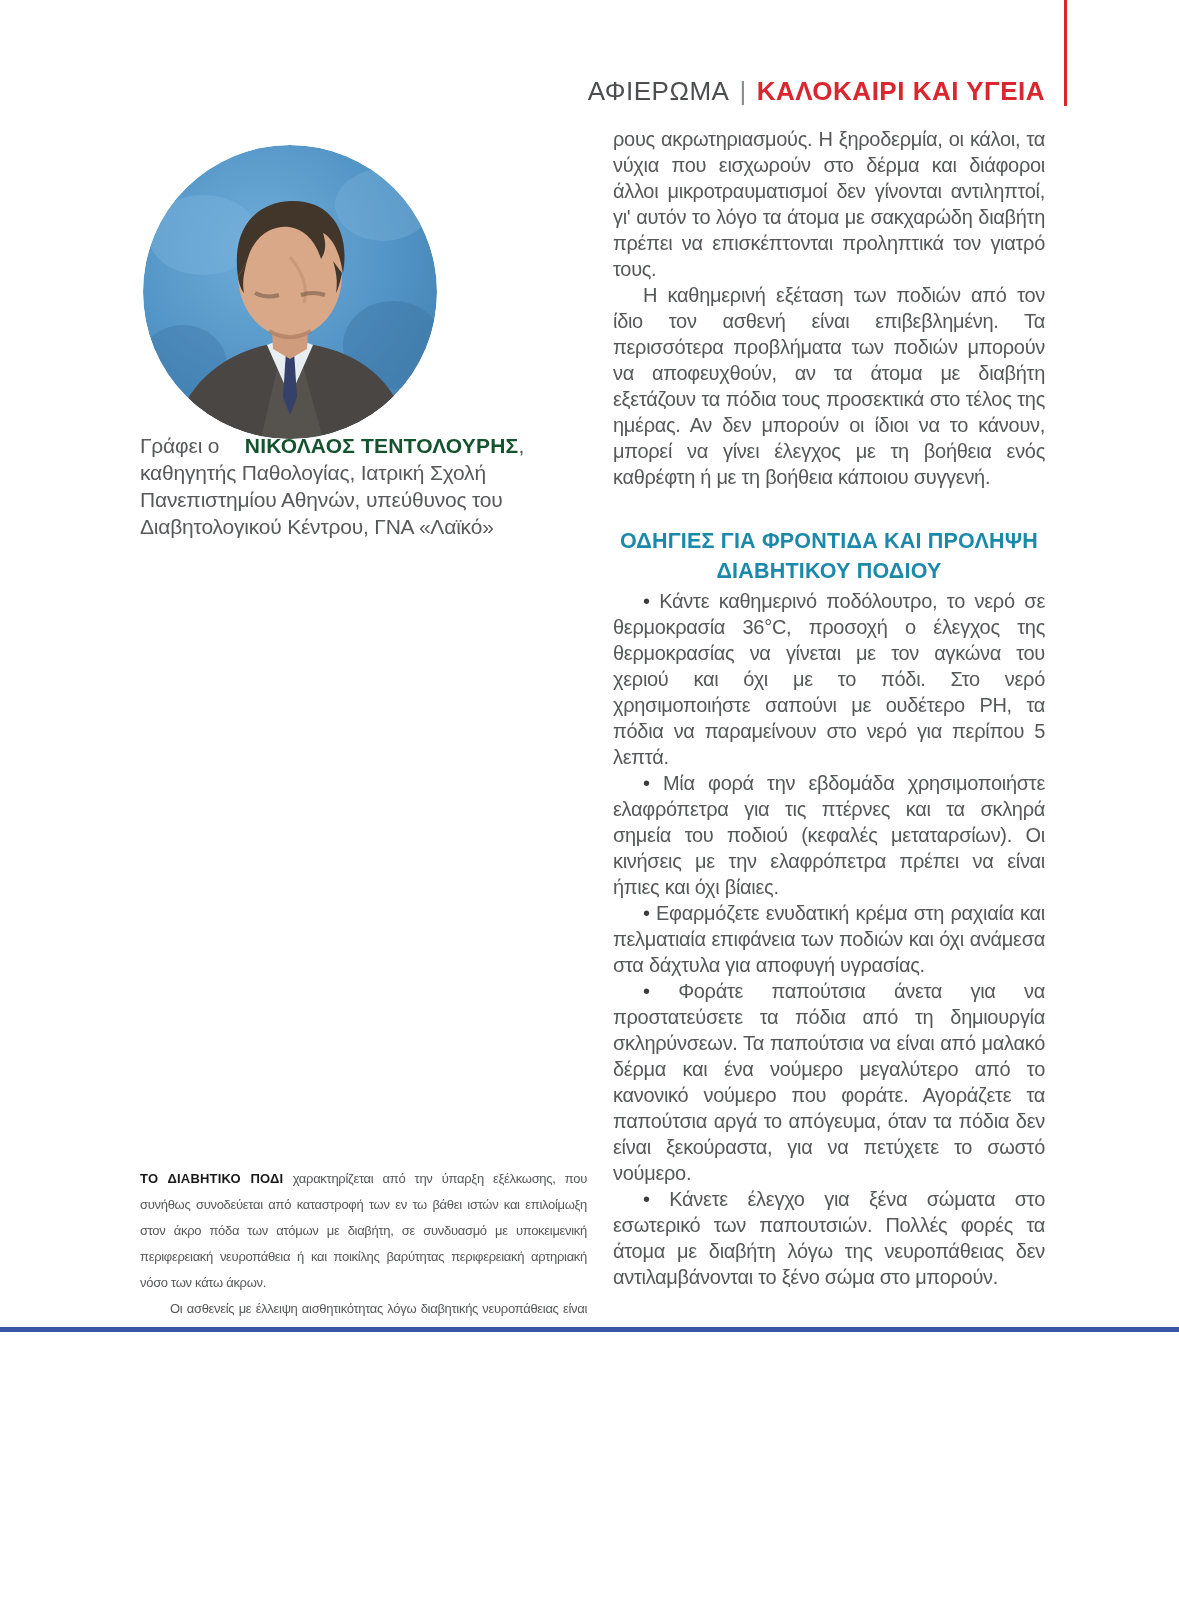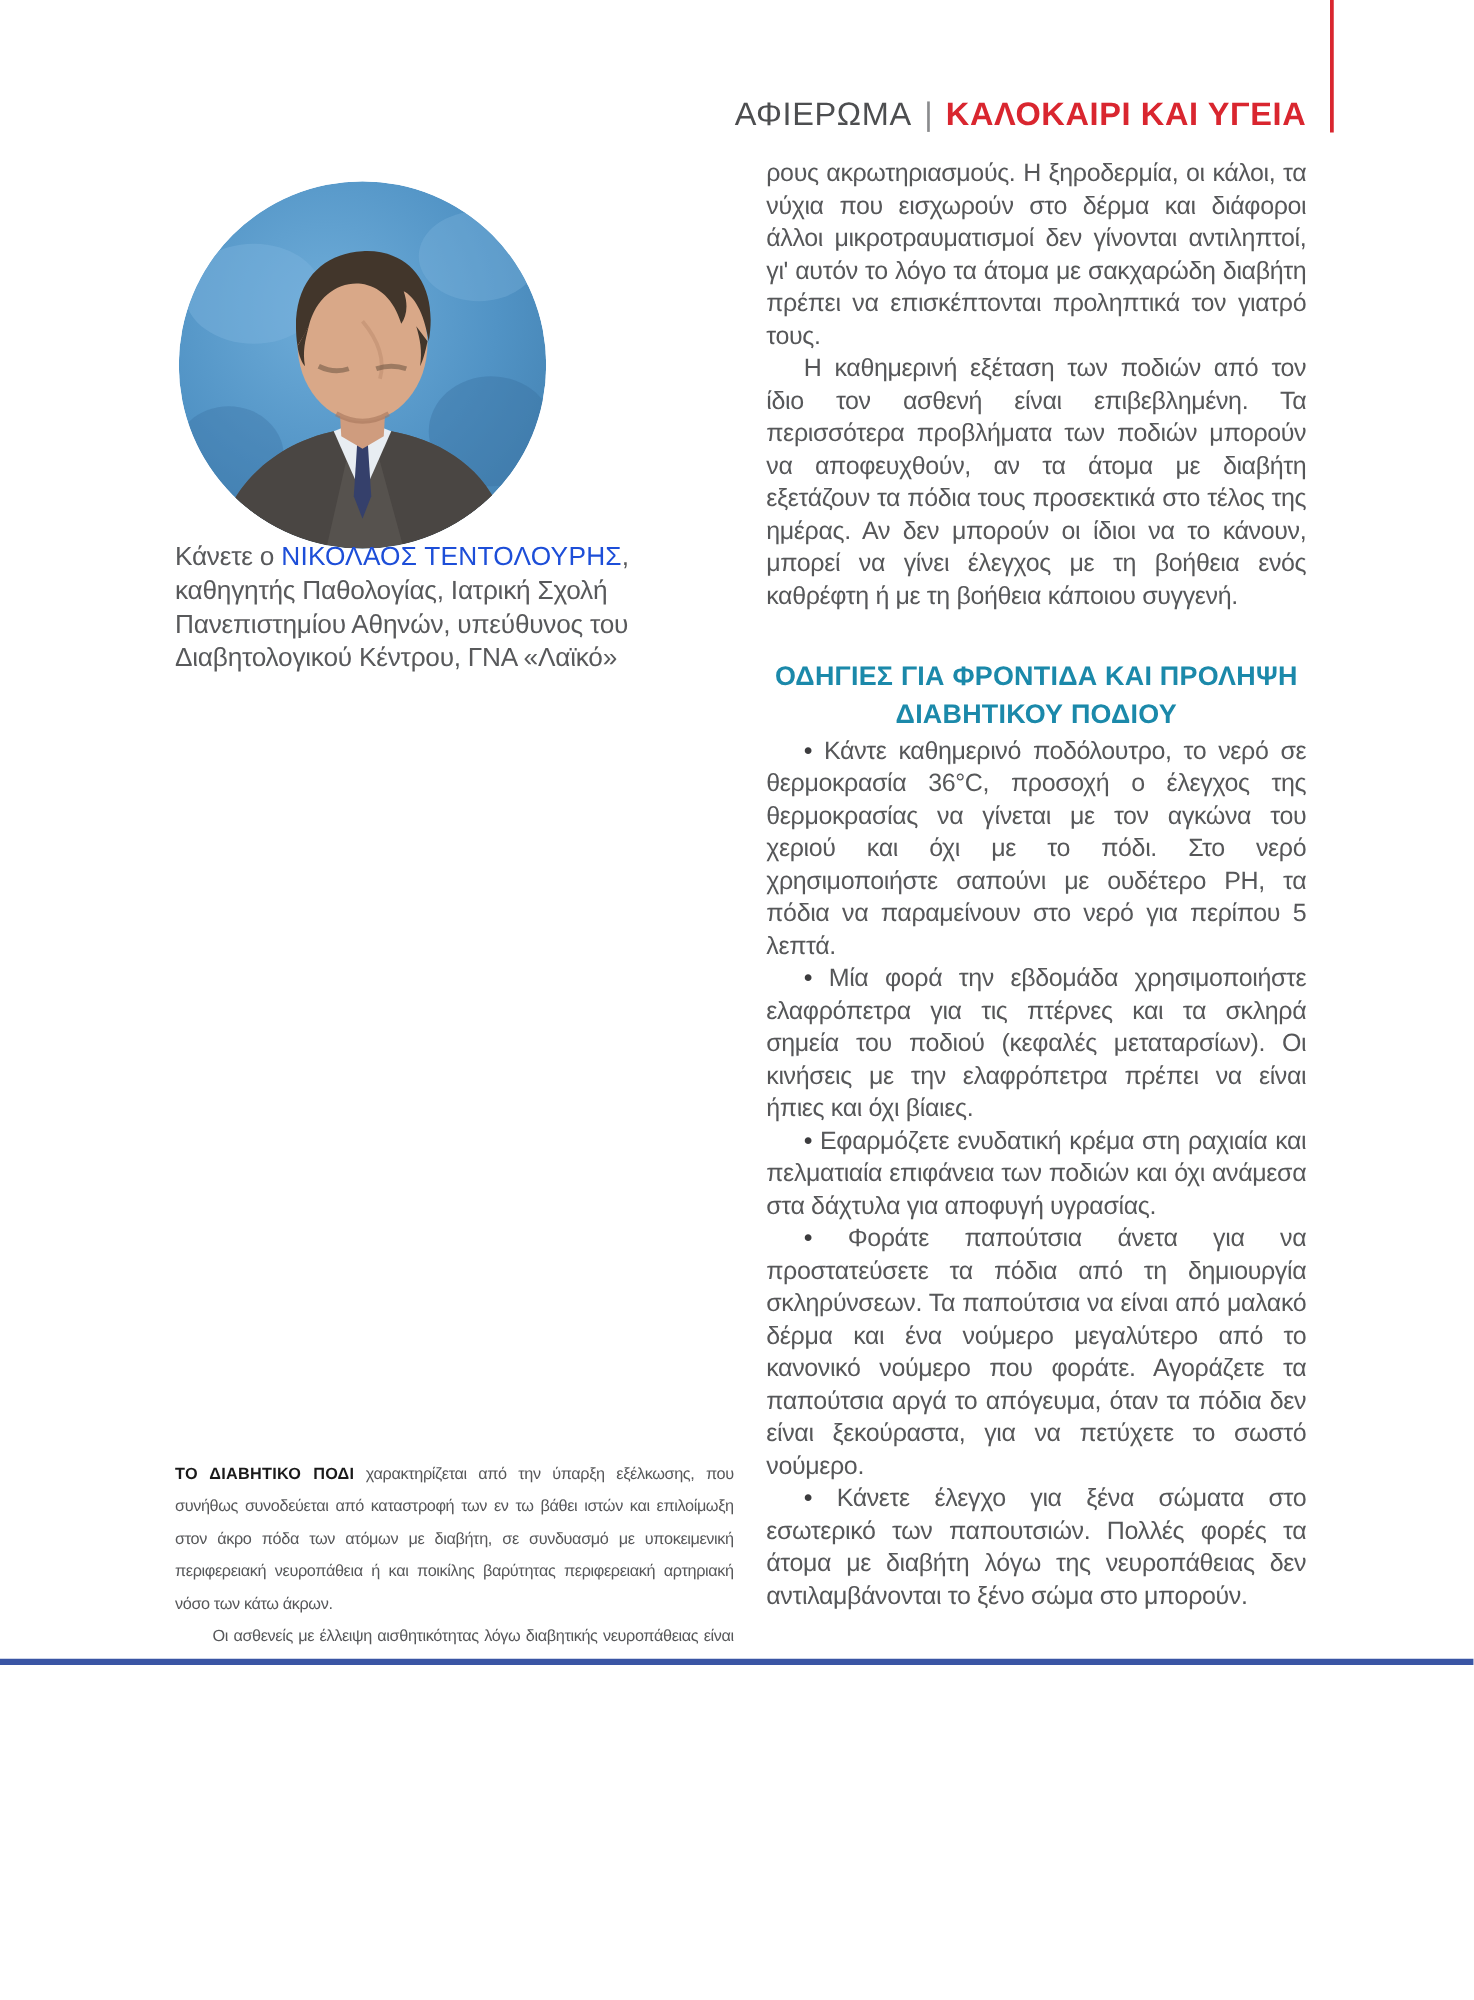--- a/index.html
+++ b/index.html
@@ -22,21 +22,21 @@
   .hdr-sep{color:#8a8b8d;font-weight:300;margin:0 10px;}
   .hdr-topic{color:#d9262f;font-weight:700;}
   
   .portrait{position:absolute;left:143px;top:145px;width:294px;height:294px;margin:0;}
   .portrait svg{display:block;border-radius:50%;}
   
   .byline{
     position:absolute;left:140px;top:432px;width:445px;
     font-size:21px;line-height:27px;color:#58595b;letter-spacing:-.2px;
   }
-  .byline .author-name{color:#1d4ed8;font-weight:400;letter-spacing:.2px;}
+  .byline .author-name{color:#14532d;font-weight:700;letter-spacing:.2px;margin-left:20px;}
   
   .col-left{
     position:absolute;left:140px;top:1166px;width:447px;
     font-size:13px;line-height:26px;text-align:justify;letter-spacing:-.3px;
   }
   .col-right{
     position:absolute;left:613px;top:126px;width:432px;
     font-size:20px;line-height:26px;text-align:justify;letter-spacing:-.3px;
   }
   .col-left p,.col-right p{margin:0;}
@@ -106,21 +106,21 @@
         <path d="M126 186 q21 12 42 0" stroke="#a6765c" stroke-width="4" fill="none" opacity="0.6"></path>
 
         <path d="M95 132 C88 84 112 58 147 56 C184 54 208 82 200 128 C196 104 188 92 180 88 C184 100 182 108 178 114 C172 94 160 84 146 82 C128 80 110 92 104 116 C100 124 97 128 95 132 Z" fill="#42362b"></path>
         <path d="M95 132 C96 140 99 146 101 148 C99 136 101 128 104 116 Z" fill="#42362b"></path>
         <path d="M199 128 C197 138 195 144 193 148 C195 136 193 126 190 116 Z" fill="#42362b"></path>
       </g>
     </svg>
   </figure>
 
   <div class="byline">
-    <span>Κάνετε ο </span><span class="author-name">ΝΙΚΟΛΑΟΣ ΤΕΝΤΟΛΟΥΡΗΣ</span><span>,</span>
+    <span>Γράφει ο </span><span class="author-name">ΝΙΚΟΛΑΟΣ ΤΕΝΤΟΛΟΥΡΗΣ</span><span>,</span>
     <span>καθηγητής Παθολογίας, Ιατρική Σχολή Πανεπιστημίου Αθηνών, υπεύθυνος του Διαβητολογικού Κέντρου, ΓΝΑ «Λαϊκό»</span>
   </div>
 
   <div class="col-left">
     <p><span class="leadin">ΤΟ ΔΙΑΒΗΤΙΚΟ ΠΟΔΙ</span><span> χαρακτηρίζεται από την ύπαρξη εξέλκωσης, που συνήθως συνοδεύεται από καταστροφή των εν τω βάθει ιστών και επιλοίμωξη στον άκρο πόδα των ατόμων με διαβήτη, σε συνδυασμό με υποκειμενική περιφερειακή νευροπάθεια ή και ποικίλης βαρύτητας περιφερειακή αρτηριακή νόσο των κάτω άκρων.</span></p>
     <p class="indent">Οι ασθενείς με έλλειψη αισθητικότητας λόγω διαβητικής νευροπάθειας είναι ευάλωτοι σε τραυματισμούς, που μπορεί να καταλήξουν σε εξέλκωση. Η πρόληψη είναι το σημαντικότερο μέτρο αντιμετώπισης. Η γνώση, η σωστή και επιμελημένη φροντίδα στο διαβητικό πόδι μπορεί να προλάβει τους περισσότε-</p>
   </div>
 
   <div class="col-right">
     <p>ρους ακρωτηριασμούς. Η ξηροδερμία, οι κάλοι, τα νύχια που εισχωρούν στο δέρμα και διάφοροι άλλοι μικροτραυματισμοί δεν γίνονται αντιληπτοί, γι' αυτόν το λόγο τα άτομα με σακχαρώδη διαβήτη πρέπει να επισκέπτονται προληπτικά τον γιατρό τους.</p>

